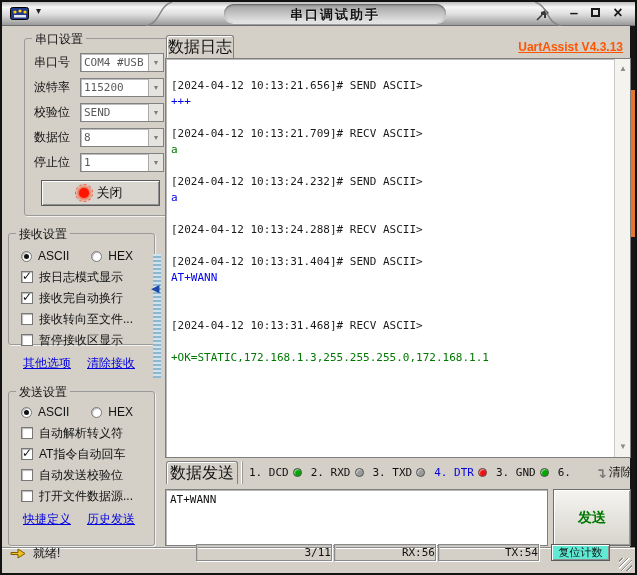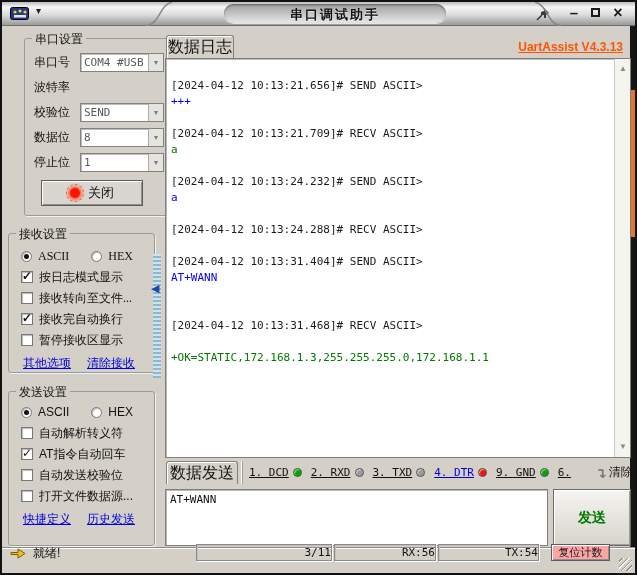--- a/index.html
+++ b/index.html
@@ -35,33 +35,33 @@
   .tbbtn.close { right:8px; font-size:16px; }
   
   .rightbar { position:absolute; right:0; top:24px; width:5px; height:521px; background:#161616; }
   .orangebar { position:absolute; right:0; top:88px; width:5px; height:147px; background:#e0762f; }
   
   .group { position:absolute; border:1px solid #9a9a9a; border-radius:3px;
     box-shadow:1px 1px 0 #f4f2ee; }
   .group-label { position:absolute; top:-8px; left:7px; background:#d4d0c8;
     padding:0 3px; font-size:12px; color:#111; }
   .g1 { left:6px; top:36px; width:147px; height:178px;margin-left:16px; }
-  .g2 { left:6px; top:231px; width:147px; height:140px;font-family:Liberation Serif, serif; }
+  .g2 { left:6px; top:231px; width:147px; height:112px; }
   .g3 { left:6px; top:389px; width:147px; height:155px; }
   
   .frow { display:flex; align-items:center; height:19px; margin:6px 6px 0 9px; }
   .g1 .frow:first-of-type { margin-top:14px; }
   .flabel { width:46px; font-size:12px; color:#111; }
   .combo { flex:1; display:flex; height:19px; background:#fff;
     border:1px solid #828282; box-shadow:inset 1px 1px 0 #bdbdbd; }
   .combo-text { flex:1; font-size:11px; color:#5a5a5a; line-height:17px; padding-left:3px;
     overflow:hidden; white-space:nowrap; font-family:"DejaVu Sans Mono",monospace; }
   .combo-arrow { width:15px; background:#e6e4de; border-left:1px solid #aaa;
     font-size:7px; color:#7d7d7d; text-align:center; line-height:17px; }
-  .closebtn { position:absolute; left:16px; top:141px; width:102px; height:26px;
+  .closebtn { position:absolute; left:16px; top:141px; width:119px; height:26px;
     background:#d9d6cf; border:1px solid #5c5c5c;
     box-shadow:inset 1px 1px 0 #fff, inset -1px -1px 0 #8f8f8f;
     font-size:13px; color:#111; cursor:pointer;
     display:flex; align-items:center; justify-content:center; gap:8px; }
   .ledglow { width:10px; height:10px; border-radius:50%;
     box-shadow:0 0 3px 2px rgba(255,60,20,.75); position:relative; }
   .ledglow::after { content:""; position:absolute; left:-4px; top:-4px; width:16px; height:16px;
     border:1px dashed rgba(255,60,20,.8); border-radius:50%; }
   
   .radiorow { display:flex; align-items:center; gap:6px; height:16px; margin:14px 0 0 12px;
@@ -106,22 +106,22 @@
     background:#f4f3ee; border-left:1px solid #c9c9c9; }
   .sbtn { position:absolute; left:0; width:16px; height:16px; text-align:center;
     font-size:8px; color:#8a8a8a; line-height:16px; cursor:pointer; }
   .sbtn.up { top:2px; }
   .sbtn.down { bottom:2px; }
   
   .pinstrip { position:absolute; left:240px; top:459px; width:390px; height:23px;
     display:flex; align-items:center; border-left:1px solid #9a9a9a;
     box-shadow:-1px 0 0 #fff; padding-left:6px; overflow:hidden; }
   .pinitem { display:flex; align-items:center; gap:4px; margin-right:9px; flex:none; }
-  .pinlabel { font-size:11px; color:#111; font-family:"DejaVu Sans Mono",monospace;text-decoration:underline; }
-  .pinlabel.pinlink { color:var(--link-c); text-decoration:underline; cursor:pointer; }
+  .pinlabel { font-size:11px; color:#111; font-family:"DejaVu Sans Mono",monospace; }
+  .pinlabel.pinlink { color:var(--link-c); cursor:pointer; }
   .led { width:9px; height:9px; border-radius:50%; border:1px solid #555;
     box-shadow:inset 1px 1px 1px rgba(255,255,255,.6); }
   .clearbtn { display:flex; align-items:center; gap:2px; margin-left:2px; cursor:pointer; flex:none; }
   .clearicon { font-size:14px; font-weight:bold; color:#7a7a7a; }
   .clearlabel { font-size:12px; color:#111; }
   
   .sendbox { position:absolute; left:163px; top:487px; width:383px; height:57px;
     background:#fff; border:1px solid #7e7e7e; box-shadow:inset 1px 1px 0 #b9b9b9;
     resize:none; outline:none; font-family:"DejaVu Sans Mono",monospace; font-size:11px;
     color:#111; padding:3px 4px; }
@@ -136,21 +136,21 @@
   .statusbar { position:absolute; left:0; right:0; bottom:0; height:32px;border-radius:12px; }
   .ready { position:absolute; left:8px; top:4px; display:flex; align-items:center; gap:7px;
     font-size:12px; color:#111; }
   .spanel { position:absolute; top:3px; height:17px; border:1px solid #8a8a8a;
     box-shadow:inset 1px 1px 0 #c2c0ba, 1px 1px 0 #fff; font-size:11px; color:#111;
     text-align:right; line-height:15px; font-family:"DejaVu Sans Mono",monospace; }
   .sp1 { left:194px; width:136px; }
   .sp2 { left:332px; width:102px; }
   .sp3 { left:436px; width:101px; }
   .resetbtn { position:absolute; left:549px; top:3px; width:59px; height:17px;
-    background:#fca5a5; border:1px solid #5c5c5c;
+    background:#5eead4; border:1px solid #5c5c5c;
     box-shadow:inset 1px 1px 0 #fff, inset -1px -1px 0 #8f8f8f;
     font-size:11px; color:#111; text-align:center; line-height:15px; cursor:pointer; }
   .grip { position:absolute; right:3px; bottom:2px; width:13px; height:13px;
     background:repeating-linear-gradient(135deg,transparent 0 2px,#8d8d8d 2px 3px,#fff 3px 4px);
     cursor:nwse-resize; }
 </style>
 </head>
 <body>
 
 <div class="win">
@@ -194,20 +194,24 @@
 
     <div class="frow">
       <span class="flabel">串口号</span>
       <span class="combo">
         <span class="combo-text">COM4 #USB</span>
         <span class="combo-arrow">▼</span>
       </span>
     </div>
     <div class="frow">
       <span class="flabel">波特率</span>
+      <span class="combo">
+        <span class="combo-text">115200</span>
+        <span class="combo-arrow">▼</span>
+      </span>
     </div>
     <div class="frow">
       <span class="flabel">校验位</span>
       <span class="combo">
         <span class="combo-text">SEND</span>
         <span class="combo-arrow">▼</span>
       </span>
     </div>
     <div class="frow">
       <span class="flabel">数据位</span>
@@ -239,26 +243,26 @@
       <span class="rgap"></span>
       <span class="radio"></span>
       <span>HEX</span>
     </div>
 
     <div class="crow">
       <span class="cb on"></span>
       <span>按日志模式显示</span>
     </div>
     <div class="crow">
-      <span class="cb"></span>
-      <span>接收转向至文件...</span>
-    </div>
-    <div class="crow">
       <span class="cb on"></span>
       <span>接收完自动换行</span>
+    </div>
+    <div class="crow">
+      <span class="cb"></span>
+      <span>接收转向至文件...</span>
     </div>
     <div class="crow">
       <span class="cb"></span>
       <span>暂停接收区显示</span>
     </div>
 
     <div class="linkrow">
       <span class="link">其他选项</span>
       <span class="link">清除接收</span>
     </div>
@@ -344,21 +348,21 @@
     </span>
     <span class="pinitem">
       <span class="pinlabel">3. TXD</span>
       <span class="led" style="background: rgb(154, 154, 154);"></span>
     </span>
     <span class="pinitem">
       <span class="pinlabel pinlink">4. DTR</span>
       <span class="led" style="background: rgb(240, 16, 16);"></span>
     </span>
     <span class="pinitem">
-      <span class="pinlabel">9. GND</span>
+      <span class="pinlabel">3. GND</span>
       <span class="led" style="background: rgb(0, 168, 0);"></span>
     </span>
     <span class="pinitem">
       <span class="pinlabel">6.</span>
       <span class="led" style="visibility: hidden;"></span>
     </span>
     <span class="clearbtn">
       <span class="clearicon">↴</span>
       <span class="clearlabel">清除</span>
     </span>

